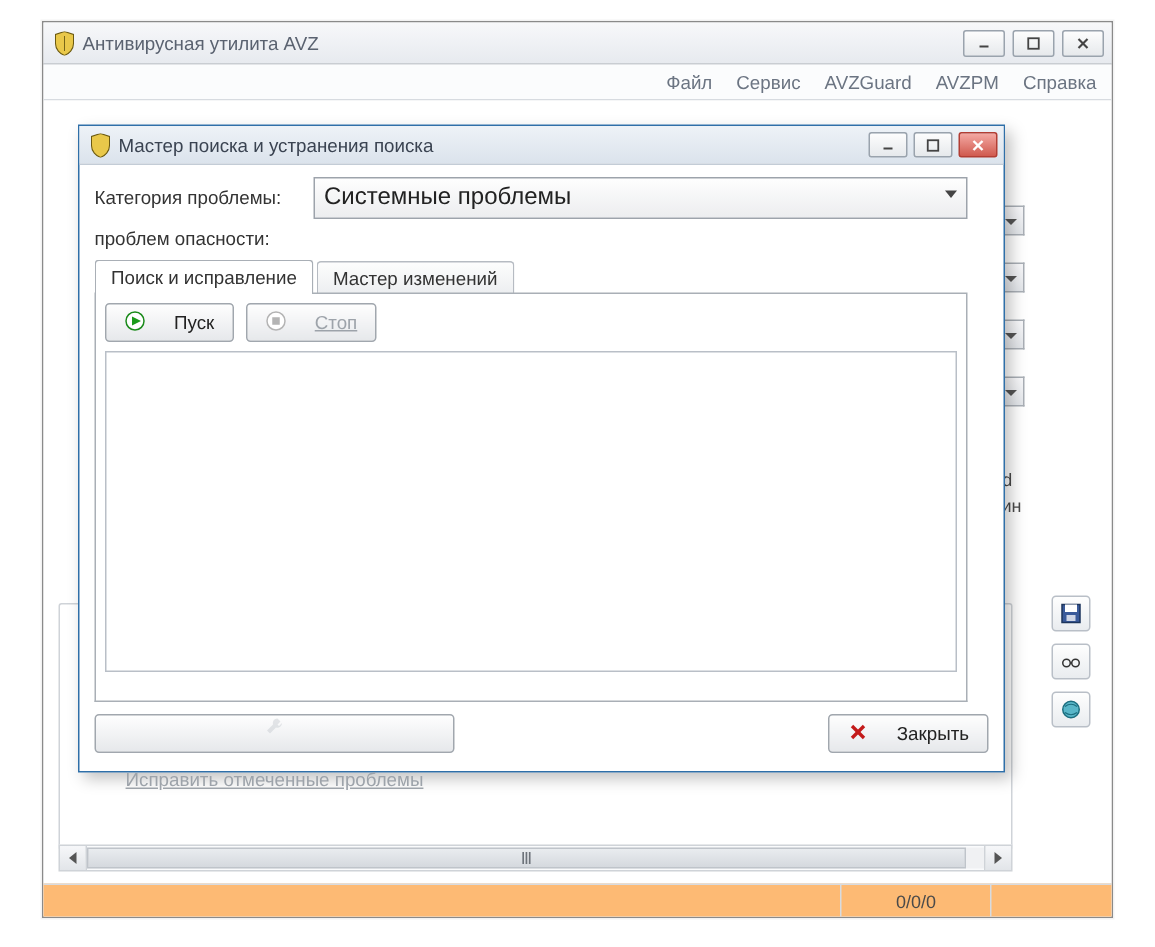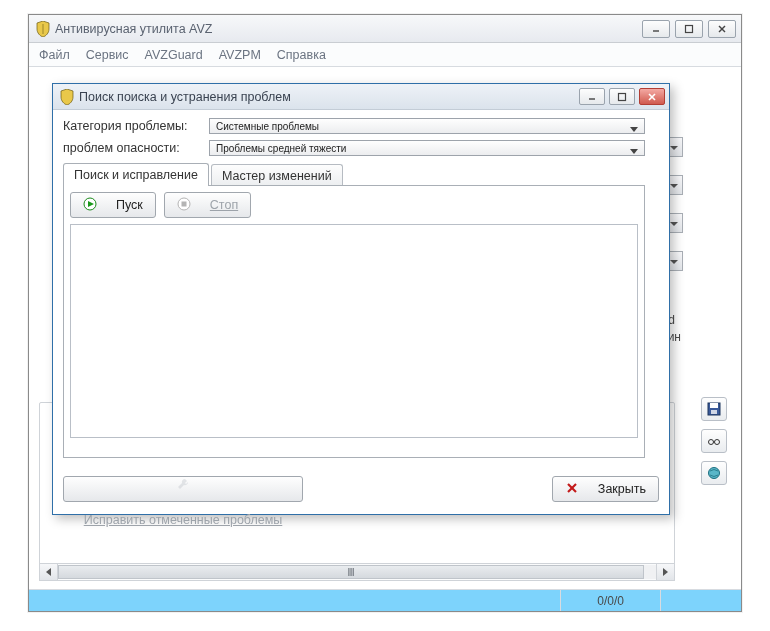--- a/index.html
+++ b/index.html
@@ -67,20 +67,21 @@
   .menubar {
     height: 24px;
     border-bottom: 1px solid #d7dbe0;
     display:flex;
     align-items:center;
     gap: 16px;
     padding: 0 10px;
     color:#6b7482;
     font-size: 12.5px;
     background:#fbfcfd;
+    justify-content:flex-end;
   }
   .menubar span { cursor: default; }
 
   .parent-client {
     position: relative;
     height: calc(100% - 28px - 24px);
     background: #fff;
   }
 
   
@@ -166,21 +167,21 @@
   .bg-scrollbar .arrow.right { right:0; }
   .bg-scrollbar .arrow::after{
     content:""; border-top:4px solid transparent; border-bottom:4px solid transparent;
   }
   .bg-scrollbar .arrow.left::after{ border-right:5px solid #555;}
   .bg-scrollbar .arrow.right::after{ border-left:5px solid #555;}
 
   .statusbar {
     position:absolute; left:0; right:0; bottom:0; height:22px;
     border-top:1px solid #d7dbe0;
-    background:#7dd3fc;
+    background:#fdba74;
     display:flex; align-items:center;
     padding:0 8px;
     color:#4a4a4a;
     font-size:12px;
   }
   .statusbar .spacer { flex:1; }
   .statusbar .sec { padding:0 36px; border-left:1px solid #d7dbe0; height:100%; display:flex; align-items:center;}
   .statusbar .sec.nb { border:none; padding-left:0;}
 
   
@@ -215,28 +216,28 @@
     display:flex; align-items:center; margin-bottom:6px;
   }
   .field-row label {
     width:146px;
     padding-right:6px;
     font-size:12.5px;
     color:#333;
   }
   .combo {
     flex:1;
-    height:16px;
+    height:28px;
     border:1px solid #9da3ab;
     background: linear-gradient(#fefefe,#ecedef);
     display:flex; align-items:center;
     padding:0 6px;
     position:relative;
     cursor:pointer;
-    font-size:10px;
+    font-size:16px;
     color:#222;
   }
   .combo::after {
     content:"";
     position:absolute; right:6px; top:8px;
     border-left:4px solid transparent; border-right:4px solid transparent;
     border-top:5px solid #444;
   }
 
   .tabstrip {
@@ -414,21 +415,21 @@
     </div>
   </div>
 
   <div class="dialog">
     <div class="dlg-titlebar">
       <span class="app-icon">
         <svg class="shield-svg" viewBox="0 0 14 16">
           <path d="M7 0 L13 2 V8 C13 12 10 15 7 16 C4 15 1 12 1 8 V2 Z" fill="#e9c84a" stroke="#6b5a12" stroke-width="0.7"></path>
         </svg>
       </span>
-      <span class="dlg-title">Поиск поиска и устранения проблем</span>
+      <span class="dlg-title">Мастер поиска и устранения поиска</span>
       <div class="dlg-controls">
         <div class="tb-btn">
           <svg viewBox="0 0 10 10">
               <line x1="2" y1="7" x2="8" y2="7" stroke="#444" stroke-width="1.4"></line>
             </svg>
         </div>
         <div class="tb-btn">
           <svg viewBox="0 0 10 10">
               <rect x="1.5" y="1.5" width="7" height="7" fill="none" stroke="#444" stroke-width="1.2"></rect>
             </svg>
@@ -444,23 +445,20 @@
 
     <div class="dlg-body">
       <div class="field-row">
         <label>Категория проблемы:</label>
         <div class="combo">
           <span>Системные проблемы</span>
         </div>
       </div>
       <div class="field-row">
         <label>проблем опасности:</label>
-        <div class="combo">
-          <span>Проблемы средней тяжести</span>
-        </div>
       </div>
 
       <div class="tabstrip">
         <div class="tab active">
           <span>Поиск и исправление</span>
         </div>
         <div class="tab">
           <span>Мастер изменений</span>
         </div>
         <div class="tabline"></div>

